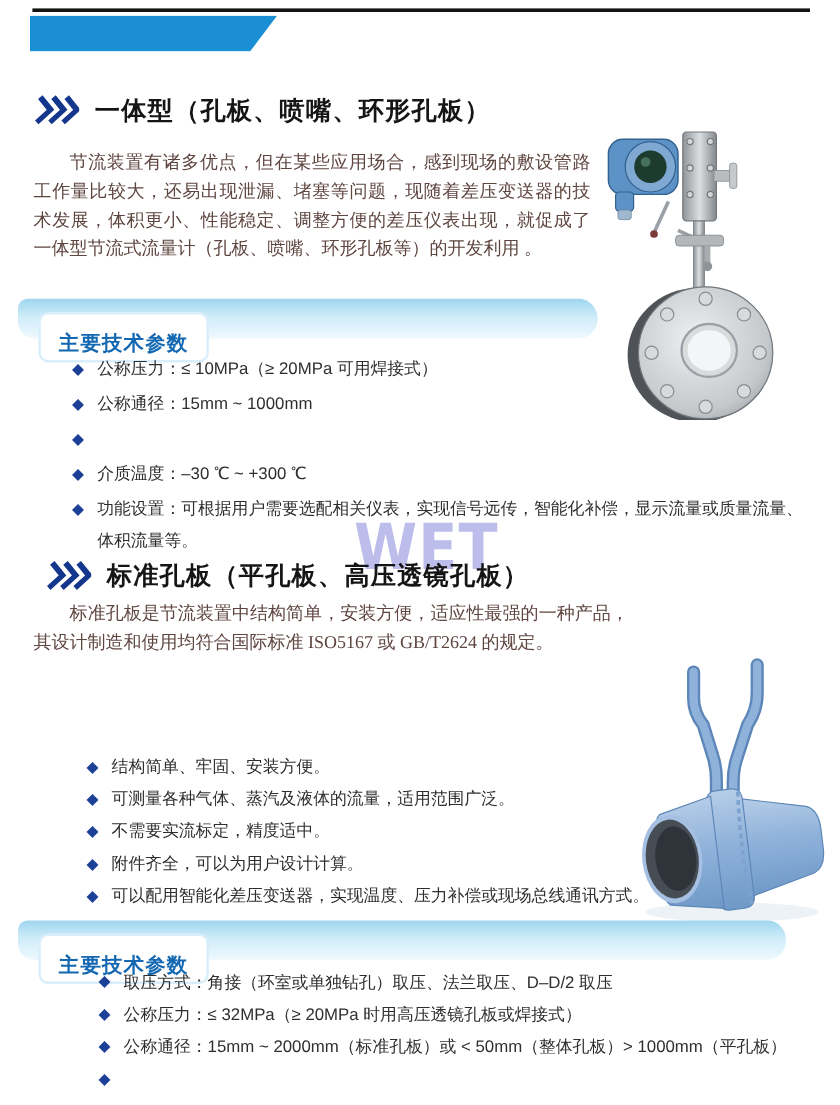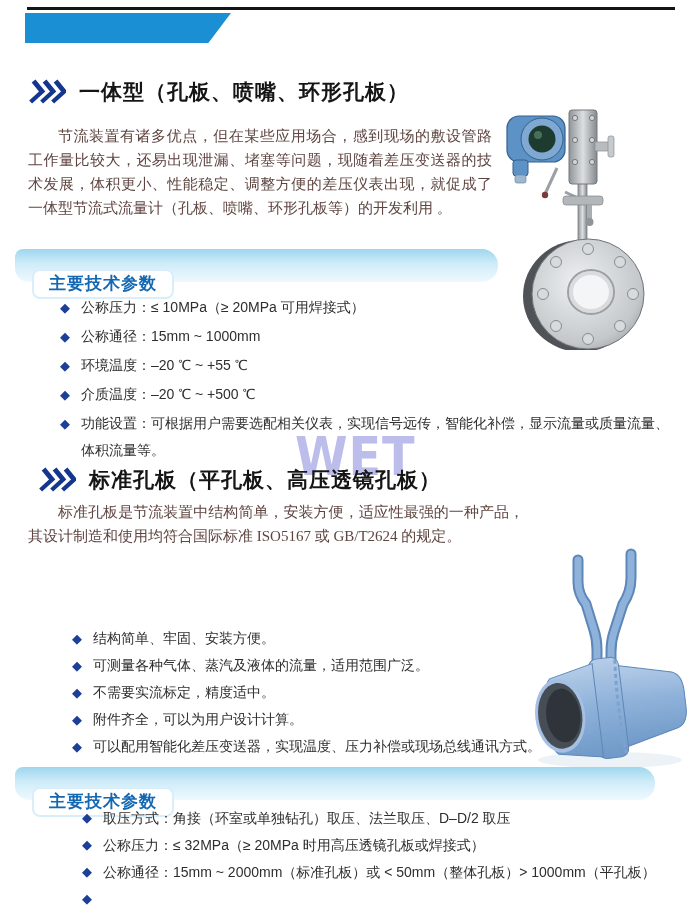--- a/index.html
+++ b/index.html
@@ -39,22 +39,22 @@
   
   .bar {
     position:absolute; height:33px;
     background:linear-gradient(180deg,#9fd6ee 0%, #cfecf9 45%, #eff9fe 100%);
     border-radius:8px 16px 16px 14px;
   }
   #bar1 { left:15px; top:249px; width:483px; }
   #bar2 { left:15px; top:586px; width:475px; }
   #bar3 { left:15px; top:767px; width:640px; }
   .badge {
-    position:absolute; left:17px; top:20px; background:#ffffff;
-    border:2px solid #d9eefb; border-radius:8px; padding:1px 15px 2px;
+    position:absolute; left:17px; top:11px; background:#ffffff;
+    border:2px solid #d9eefb; border-radius:8px; padding:13px 15px 2px;
     font-size:17px; font-weight:bold; color:#1468b2; letter-spacing:1px; white-space:nowrap;
   }
 
   
   .list { position:absolute; }
   #list1 { left:60px; top:294px; width:622px; }
   #list2 { left:72px; top:626px; width:470px; }
   #list3 { left:82px; top:806px; width:612px; }
   .item { display:flex; align-items:flex-start; font-size:14px; color:#2e2e2e; }
   #list1 .item { line-height:27px; margin-bottom:2px; }
@@ -165,25 +165,24 @@
     <div class="item">
         <span class="diam">◆</span>
         <span>公称压力：≤ 10MPa（≥ 20MPa 可用焊接式）</span>
       </div>
     <div class="item">
         <span class="diam">◆</span>
         <span>公称通径：15mm ~ 1000mm</span>
       </div>
     <div class="item">
         <span class="diam">◆</span>
-        <span>环境温度：–20 ℃ ~ +55 ℃</span>
-      </div>
-    <div class="item">
-        <span class="diam">◆</span>
-        <span>介质温度：–20 ℃ ~ +500 ℃</span>
+      </div>
+    <div class="item">
+        <span class="diam">◆</span>
+        <span>介质温度：–30 ℃ ~ +300 ℃</span>
       </div>
     <div class="item">
         <span class="diam">◆</span>
         <span>功能设置：可根据用户需要选配相关仪表，实现信号远传，智能化补偿，显示流量或质量流量、体积流量等。</span>
       </div>
   </div>
 
   <div class="wm">WET</div>
 
   <div class="sec-head" id="sec2-head">

